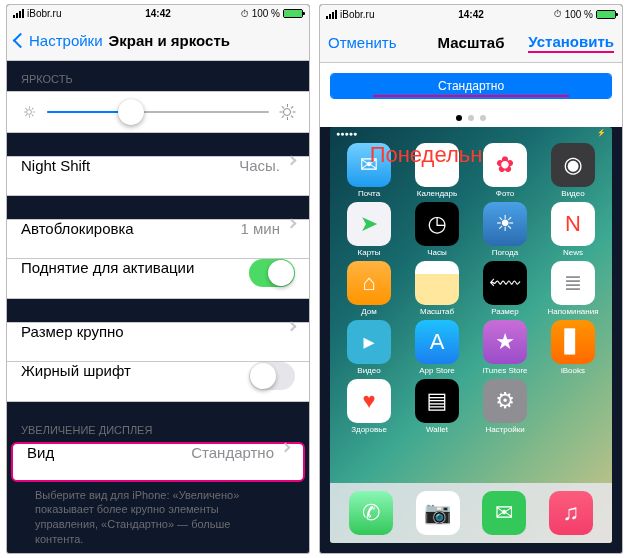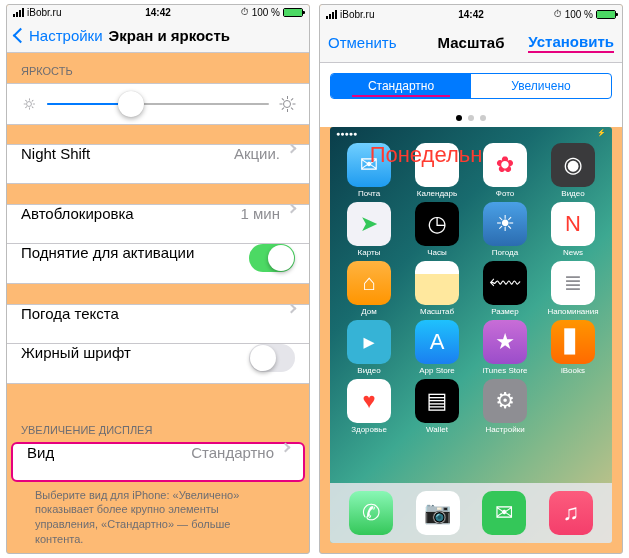--- a/index.html
+++ b/index.html
@@ -1,17 +1,17 @@
 <!DOCTYPE html>
 <html><head>
 <meta charset="utf-8">
 <style>
 *{box-sizing:border-box;margin:0;padding:0;font-family:-apple-system,Helvetica,Arial,sans-serif;-webkit-font-smoothing:antialiased}
 body{background:#fff;width:629px;height:558px;overflow:hidden;display:flex;gap:9px;padding:4px 6px}
-.phone{flex:1;border:1px solid #bbb;border-radius:3px;background:#fdba74;display:flex;flex-direction:column;overflow:hidden;position:relative}
+.phone{flex:1;border:1px solid #bbb;border-radius:3px;background:#0f172a;display:flex;flex-direction:column;overflow:hidden;position:relative}
 .status{height:18px;background:#f7f7f7;display:flex;align-items:center;padding:0 6px;font-size:10px;color:#000;justify-content:space-between}
 .status .mid{position:absolute;left:50%;transform:translateX(-50%);font-weight:600}
 .status .r{display:flex;align-items:center;gap:3px}
 .bat{width:20px;height:9px;border:1px solid #000;border-radius:2px;position:relative}
 .bat:after{content:'';position:absolute;right:-3px;top:2px;width:2px;height:3px;background:#000;border-radius:0 1px 1px 0}
 .bat i{display:block;height:100%;width:100%;background:#4cd964;border-radius:1px}
 .sig{display:flex;align-items:flex-end;gap:1px}
 .sig b{width:2px;background:#000;display:block}
 .nav{height:40px;background:#f7f7f7;border-bottom:1px solid #c8c7cc;display:flex;align-items:center;padding:0 8px;position:relative}
 .nav .back{color:#007aff;font-size:15px;display:flex;align-items:center}
@@ -109,50 +109,50 @@
         <b style="transform:rotate(180deg)"></b>
         <b style="transform:rotate(225deg)"></b>
         <b style="transform:rotate(270deg)"></b>
         <b style="transform:rotate(315deg)"></b>
       </span>
   </div>
 
   <div class="gap"></div>
   <div class="cell">
     <span class="lbl">Night Shift</span>
-      <span class="val">Акции.</span>
+      <span class="val">Часы.</span>
       <span class="chev"></span>
   </div>
 
   <div class="gap"></div>
   <div class="cell">
     <span class="lbl">Автоблокировка</span>
       <span class="val">1 мин</span>
       <span class="chev"></span>
   </div>
   <div class="cell">
     <span class="lbl">Поднятие для активации</span>
       <span class="switch on">
         <i></i>
       </span>
   </div>
 
   <div class="gap"></div>
   <div class="cell">
-    <span class="lbl">Погода текста</span>
+    <span class="lbl">Размер крупно</span>
       <span class="chev"></span>
   </div>
   <div class="cell">
     <span class="lbl">Жирный шрифт</span>
       <span class="switch">
         <i></i>
       </span>
   </div>
 
-  <div class="hdr" style="padding-top:40px">УВЕЛИЧЕНИЕ ДИСПЛЕЯ</div>
+  <div class="hdr" style="padding-top:22px">УВЕЛИЧЕНИЕ ДИСПЛЕЯ</div>
   <div class="cell hl">
     <span class="lbl">Вид</span>
       <span class="val">Стандартно</span>
       <span class="chev"></span>
   </div>
   <div class="ftr">Выберите вид для iPhone: «Увеличено» показывает более крупно элементы управления, «Стандартно» — больше контента.</div>
 </div>
 
 <div class="phone">
   <div class="status">
@@ -171,21 +171,20 @@
         </span></span>
   </div>
   <div class="nav">
     <span class="cancel">Отменить</span>
     <span class="title">Масштаб</span>
     <span class="act">Установить</span>
   </div>
   <div class="seg-wrap">
     <div class="seg">
       <div class="on">Стандартно</div>
-      <div>Увеличено</div>
     </div>
   </div>
   <div class="dots">
       <b class="on"></b>
       <b></b>
       <b></b>
     </div>
   <div class="preview">
     <div class="pv-status">
         <span>●●●●●</span>

